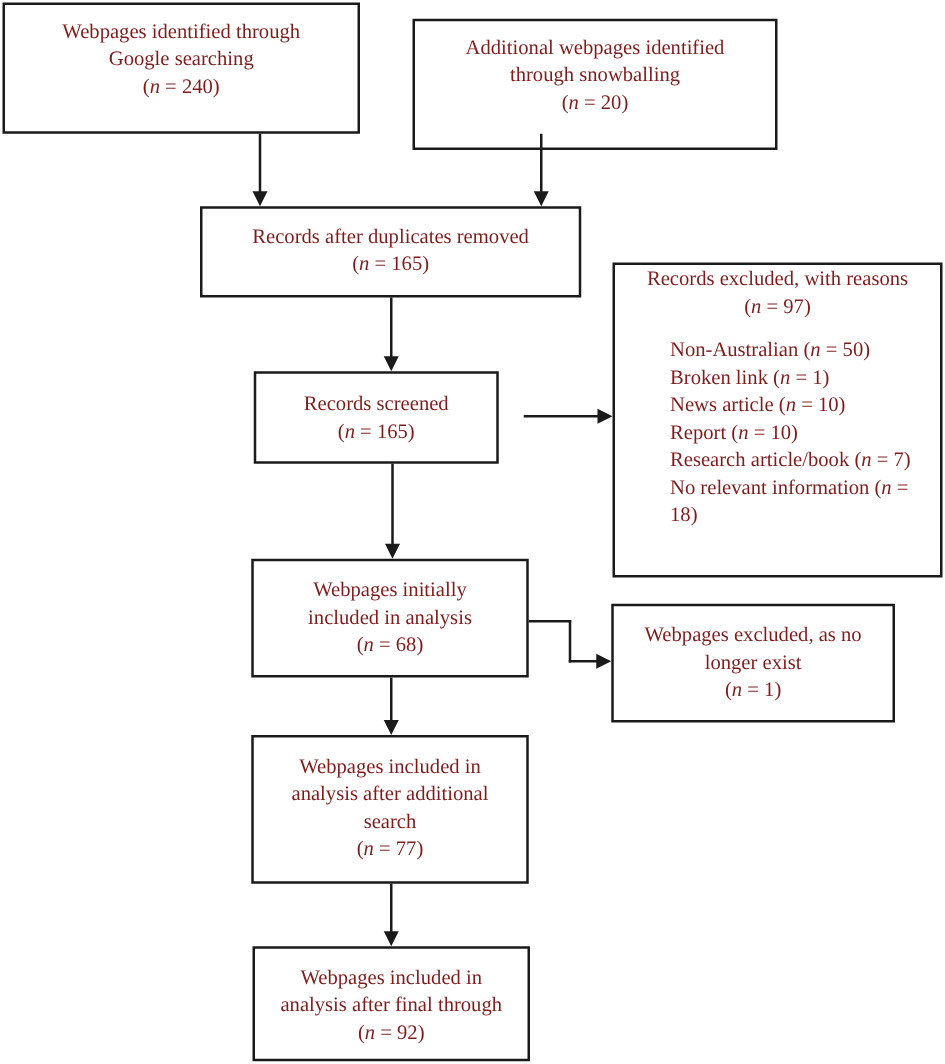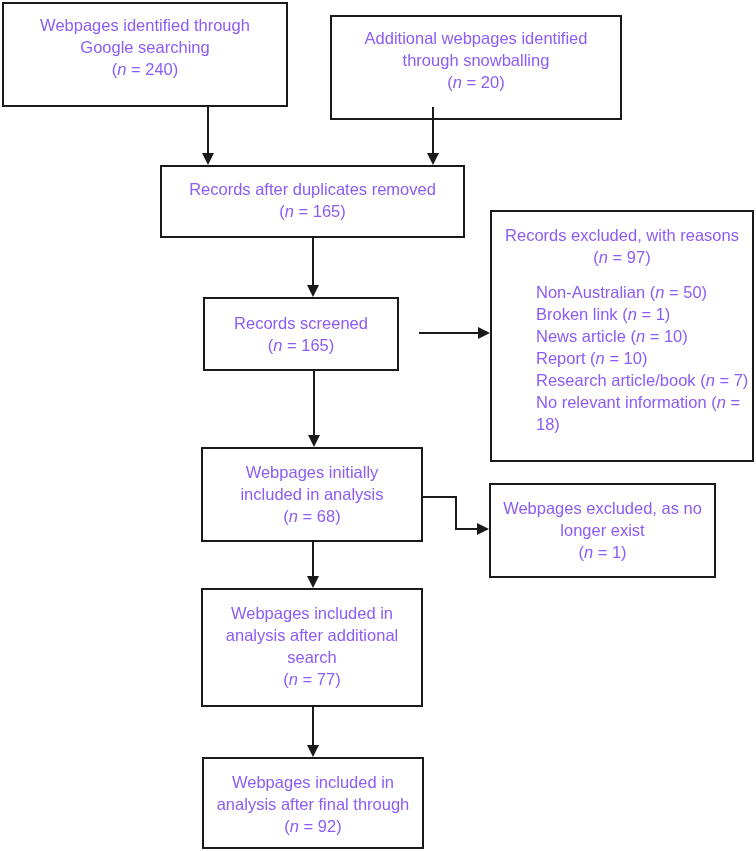--- a/index.html
+++ b/index.html
@@ -5,24 +5,24 @@
   html, body {
     margin: 0;
     padding: 0;
     background: #ffffff;
   }
   #canvas {
     position: relative;
     width: 756px;
     height: 851px;
     background: #ffffff;
-    font-family: Liberation Sans, sans-serif;
+    font-family: Liberation Serif, serif;
     font-size: 16.5px;
     line-height: 22px;
-    color: #8b5cf6;
+    color: #7f1d1d;
   }
   .box {
     position: absolute;
     box-sizing: border-box;
     border: 2px solid #1a1a1a;
     background: #ffffff;
     text-align: center;
   }
   .box .line { display: block; }
   .vline {
@@ -90,21 +90,21 @@
   <div class="head-down" style="left:307px; top:285px;"></div>
 
   <div class="box" style="left:203px; top:297px; width:196px; height:74px; padding-top:13px;">
     <span class="line">Records screened</span>
     <span class="line">(<i>n</i> = 165)</span>
   </div>
 
   <div class="hline" style="left:419px; top:332px; width:60px;"></div>
   <div class="head-right" style="left:478px; top:327px;"></div>
 
-  <div class="box" id="box-excluded-reasons" style="left:490px; top:210px; width:264px; height:252px; padding-top:12px;">
+  <div class="box" id="box-excluded-reasons" style="left:490px; top:210px; width:264px; height:252px; ">
     <span class="line">Records excluded, with reasons</span>
     <span class="line">(<i>n</i> = 97)</span>
     <div class="reasons-list">
       <div class="line">Non-Australian (<i>n</i> = 50)</div>
       <div class="line">Broken link (<i>n</i> = 1)</div>
       <div class="line">News article (<i>n</i> = 10)</div>
       <div class="line">Report (<i>n</i> = 10)</div>
       <div class="line">Research article/book (<i>n</i> = 7)</div>
       <div class="line">No relevant information (<i>n</i> = 18)</div>
     </div>

